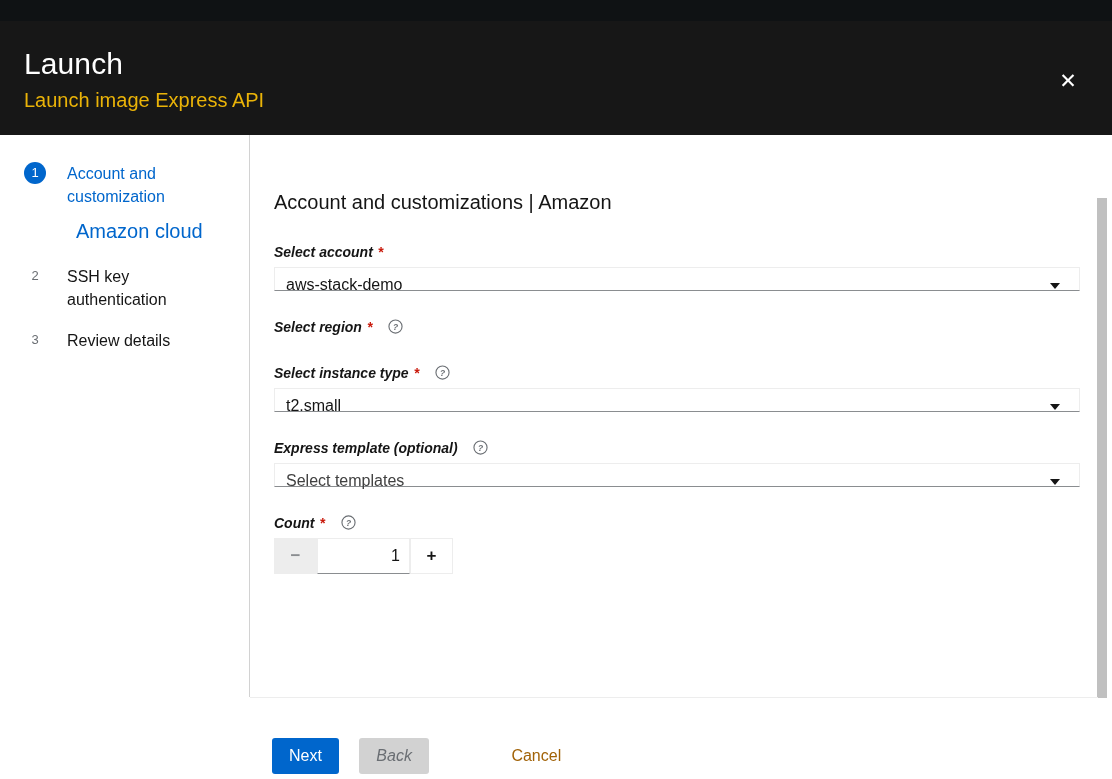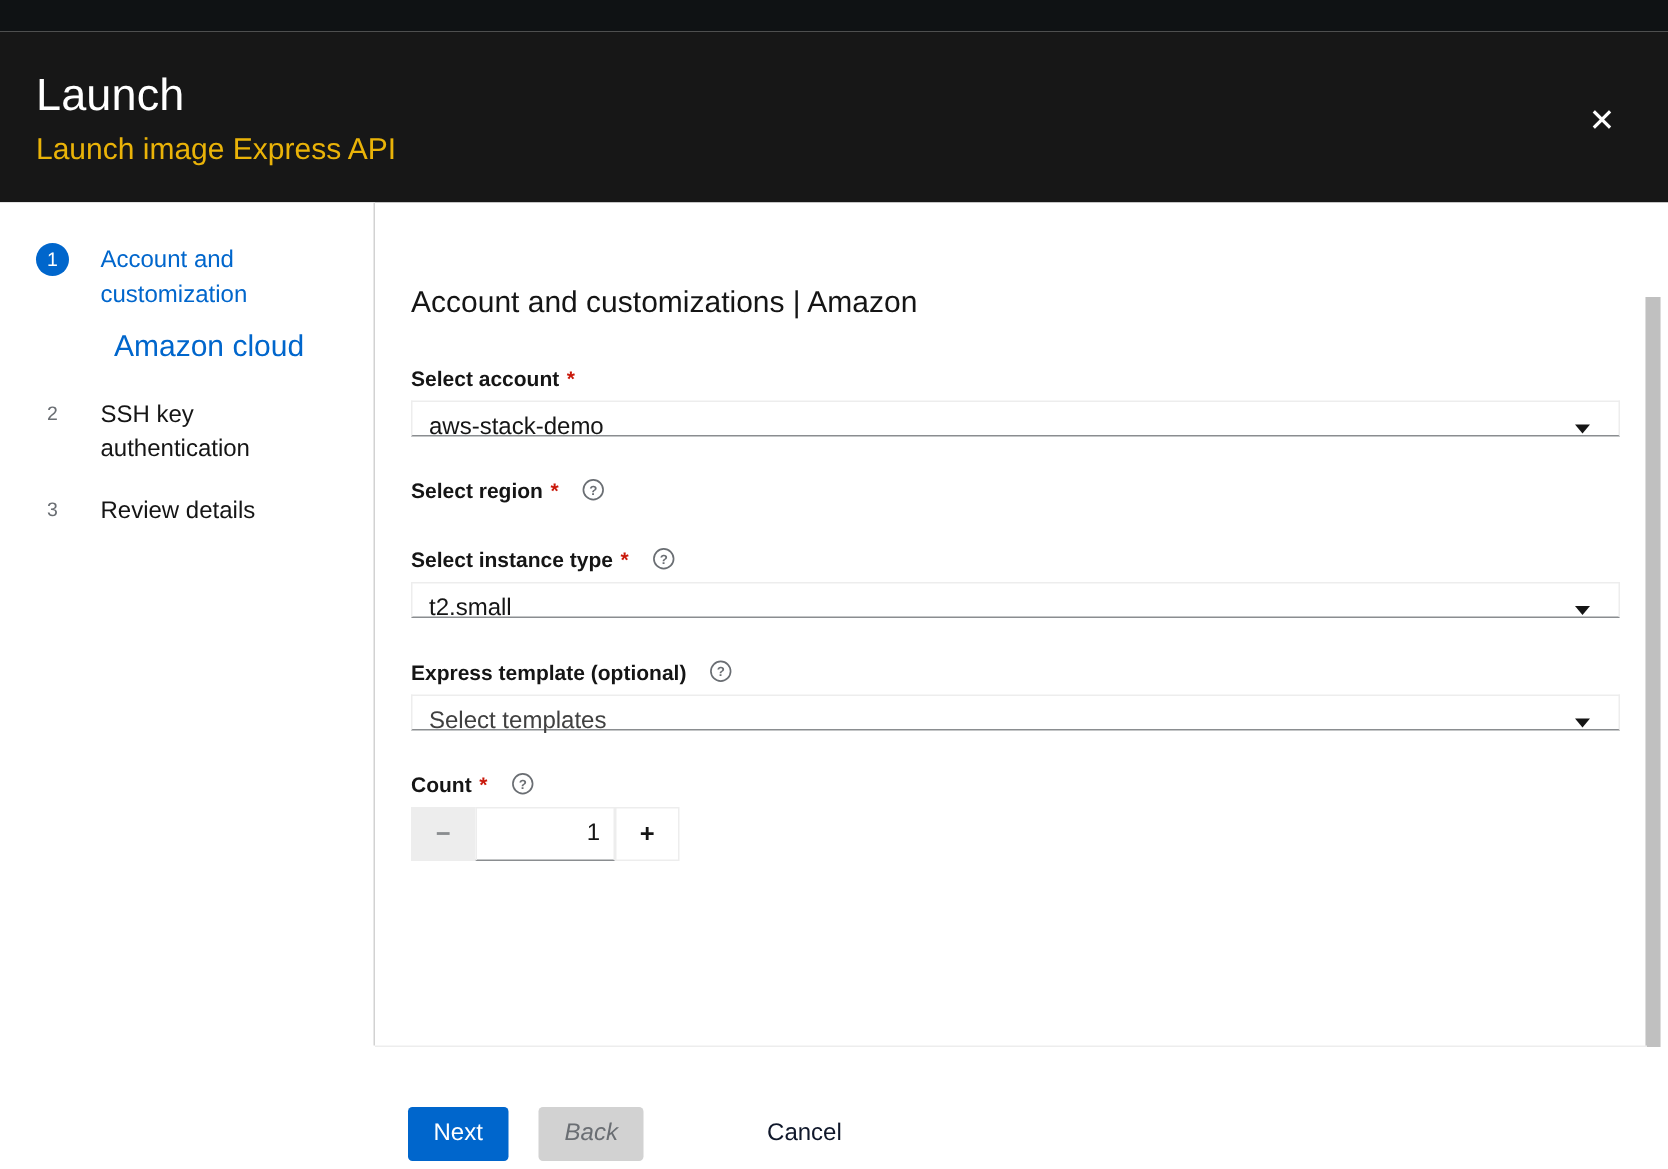--- a/index.html
+++ b/index.html
@@ -159,20 +159,21 @@
 
   .form-group { margin-top: 27px; }
   .form-label {
     display: block;
     font-size: 14px;
     font-weight: bold;
     line-height: 19px;
     color: #151515;
     margin-bottom: 5px;
     white-space: nowrap;
+    font-style: italic;
   }
   .required-mark {
     color: #c9190b;
     font-size: 14px;
     margin-left: 5px;
     font-weight: bold;
   }
   .help-icon {
     display: inline-block;
     vertical-align: -2px;
@@ -291,21 +292,21 @@
     border-radius: 3px;
     padding: 9px 17px;
     cursor: pointer;
     margin-right: 16px;
     vertical-align: middle;
   }
   .btn-primary { background: #0066cc; color: #ffffff; }
   .btn-disabled { background: #d2d2d2; color: #6a6e73; cursor: not-allowed; font-style: italic; }
   .btn-link {
     background: transparent;
-    color: #0f172a;
+    color: #a16207;
     padding: 9px 16px;
     margin-left: 46px;
   }
 </style>
 </head>
 <body>
 
 <div class="top-strip"></div>
 
 <div class="modal-header">

